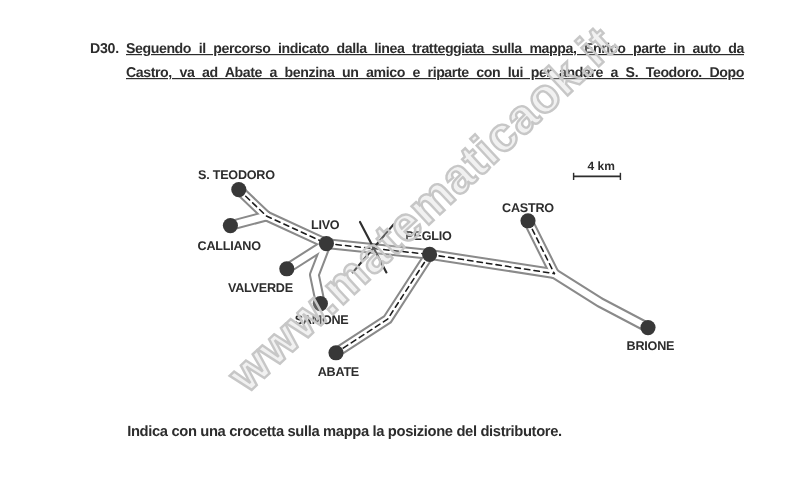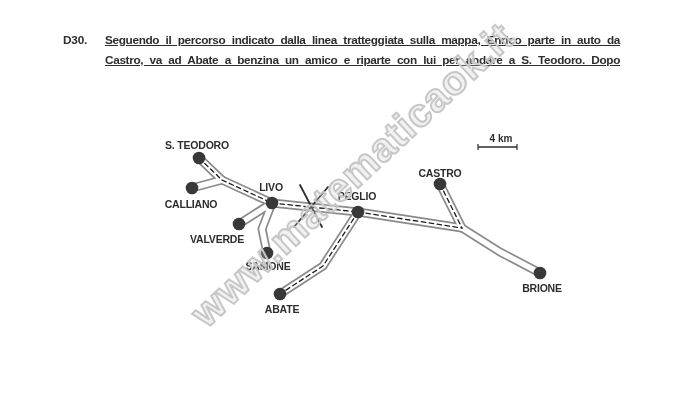--- a/index.html
+++ b/index.html
@@ -3,21 +3,21 @@
 <meta charset="utf-8">
 <style>
   html,body{margin:0;padding:0;}
   body{
     width:677px;height:400px;background:#ffffff;
     font-family:"Liberation Sans",sans-serif;
     position:relative;overflow:hidden;color:#2d2d2d;
   }
   .page{position:absolute;inset:0;background:#ffffff;}
   .question{position:absolute;top:30px;left:63px;font-weight:bold;}
-  .qnum{position:absolute;left:0;top:0;font-size:11.8px;line-height:20px;letter-spacing:-0.2px;}
+  .qnum{position:absolute;left:12px;top:0;font-size:11.8px;line-height:20px;letter-spacing:-0.2px;}
   .qtext{margin-left:42px;width:515px;font-size:11.8px;line-height:20px;letter-spacing:-0.35px;text-decoration:underline;}
   .qline{white-space:nowrap;}
   .jline{text-align:justify;text-align-last:justify;white-space:normal;}
   .instruction{
     position:absolute;left:106px;top:352px;margin:0;
     font-size:12.3px;font-weight:bold;letter-spacing:-0.3px;
   }
   #map-svg{position:absolute;left:140px;top:125px;}
   .town-label{
     font-family:"Liberation Sans",sans-serif;font-weight:bold;
@@ -95,16 +95,17 @@
       <circle cx="400" cy="148" r="6.3" fill="#383838"></circle>
       <text x="402" y="167" text-anchor="middle" class="town-label">BRIONE</text>
       <line x1="160" y1="60" x2="182" y2="102" stroke="#2f2f2f" stroke-width="1.8" stroke-linecap="round"></line>
       <line x1="188" y1="62" x2="154" y2="102" stroke="#2f2f2f" stroke-width="1.8" stroke-linecap="round"></line>
       <line x1="338" y1="22" x2="377" y2="22" stroke="#2d2d2d" stroke-width="1.5"></line>
       <line x1="338" y1="19" x2="338" y2="25" stroke="#2d2d2d" stroke-width="1.2"></line>
       <line x1="377" y1="19" x2="377" y2="25" stroke="#2d2d2d" stroke-width="1.2"></line>
       <text x="361" y="17" text-anchor="middle" class="scale-text">4 km</text>
     </svg>
 
+  <p class="instruction">Indica con una crocetta sulla mappa la posizione del distributore.</p>
 
   <div class="watermark">www.matematicaok.it</div>
 
 </div>
 
 </body></html>

